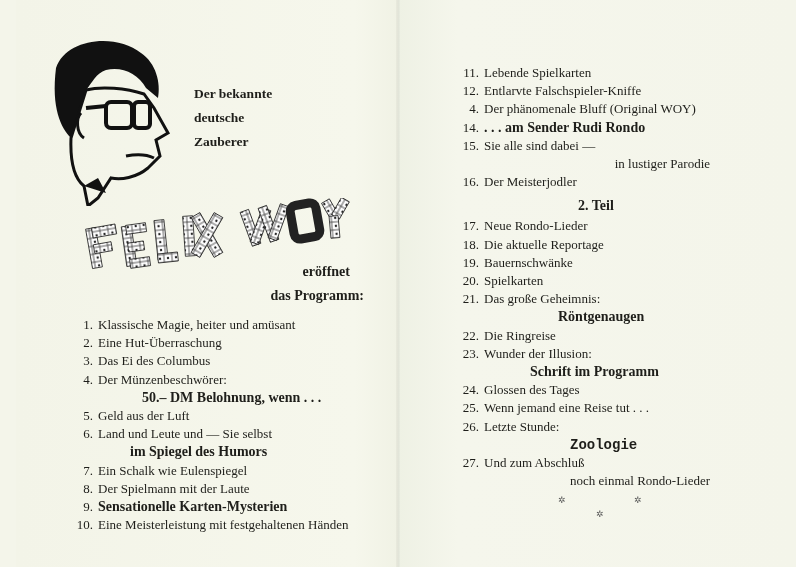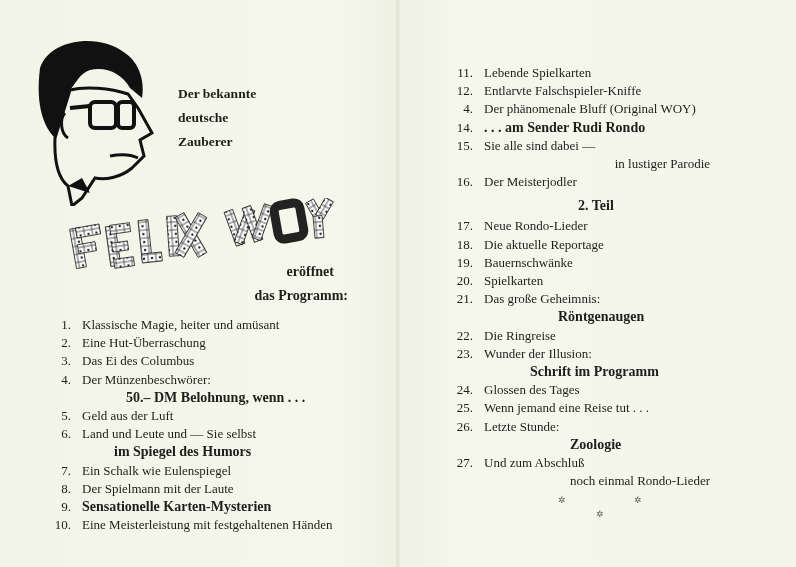--- a/index.html
+++ b/index.html
@@ -4,40 +4,40 @@
 <style>
   html, body { margin:0; padding:0; }
   body {
     width:796px; height:567px; overflow:hidden;
     background:#f4f5ea;
     font-family:"Liberation Serif","DejaVu Serif",serif;
     color:#1e1e1a;
     position:relative;
   }
   .page { position:absolute; top:0; height:567px; }
-  .page-left { left:0; width:398px; background:linear-gradient(90deg,#f3f4e8 0%,#f6f7ec 85%,#eef0e2 100%); }
+  .page-left { left:16px; width:398px; background:linear-gradient(90deg,#f3f4e8 0%,#f6f7ec 85%,#eef0e2 100%); }
   .page-right { left:398px; width:398px; background:linear-gradient(90deg,#eef1e4 0%,#f5f6ec 15%,#f4f5ea 100%); }
   .fold { position:absolute; left:396px; top:0; width:4px; height:567px; background:linear-gradient(90deg,rgba(0,0,0,0.03),rgba(0,0,0,0.06),rgba(0,0,0,0.02)); }
 
   .portrait { position:absolute; left:10px; top:28px; width:160px; height:178px; }
 
   .intro { position:absolute; left:178px; top:82px; font-weight:bold; font-size:13.5px; line-height:24px; }
   .intro div { white-space:nowrap; }
 
   .logo { position:absolute; left:68px; top:198px; width:270px; height:80px; }
 
   .opens { position:absolute; right:50px; top:260px; text-align:right; font-weight:bold; font-size:14px; line-height:24px; }
   .opens .l1 { margin-right:14px; }
 
   .list { position:absolute; font-size:13px; line-height:18.2px; }
   .list-left { left:48px; top:316px; }
   .list-right { left:450px; top:64px; }
 
   .row { display:flex; white-space:nowrap; }
-  .num { width:34px; text-align:right; padding-right:11px; box-sizing:border-box; }
+  .num { width:34px; text-align:right; padding-right:5px; box-sizing:border-box; }
   .bold { font-weight:bold; font-size:14px; }
 
   .stars { position:absolute; left:540px; top:493px; width:140px; height:30px; font-size:9px; color:#555; }
   .stars span { position:absolute; }
 </style>
 </head>
 <body>
 
 <div class="page page-left">
   <svg class="portrait" viewBox="0 0 160 178">
@@ -222,21 +222,21 @@
       <span>Glossen des Tages</span>
     </div>
   <div class="row">
       <span class="num">25.</span>
       <span>Wenn jemand eine Reise tut . . .</span>
     </div>
   <div class="row">
       <span class="num">26.</span>
       <span>Letzte Stunde:</span>
     </div>
-  <div class="row bold" style="padding-left:120px;">
+  <div class="row bold" style="padding-left:120px;font-family:Liberation Mono, monospace;">
       <span>Zoologie</span>
     </div>
   <div class="row">
       <span class="num">27.</span>
       <span>Und zum Abschluß</span>
     </div>
   <div class="row" style="padding-left:120px;">
       <span>noch einmal Rondo-Lieder</span>
     </div>
 </div>

